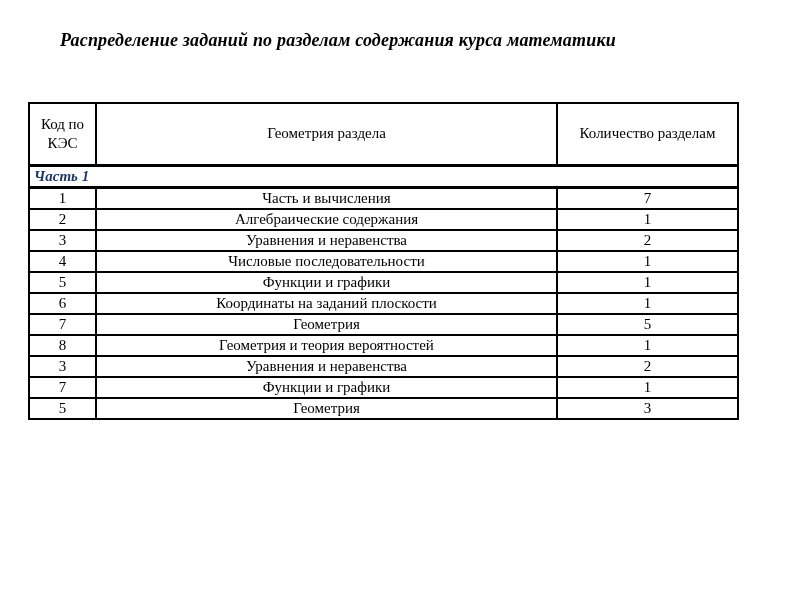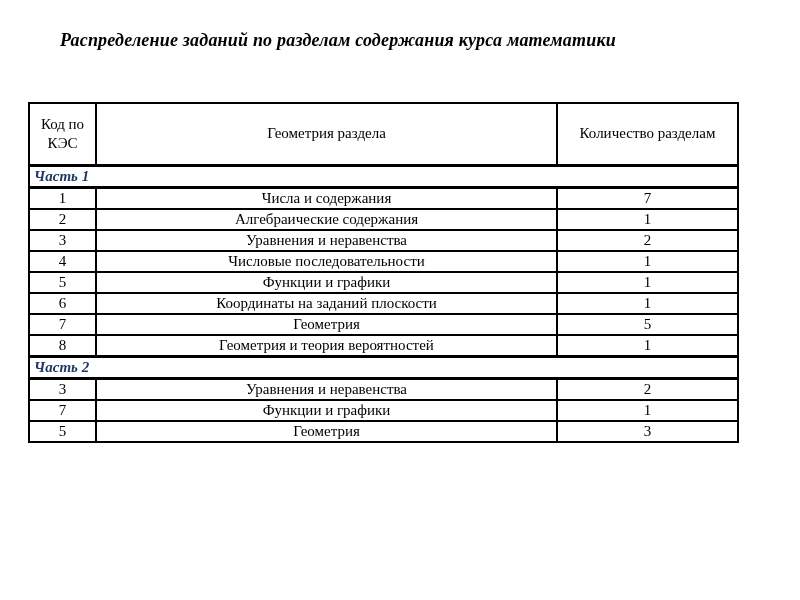--- a/index.html
+++ b/index.html
@@ -81,21 +81,21 @@
         <th>Геометрия раздела</th>
         <th>Количество разделам</th>
       </tr>
     </thead>
     <tbody>
       <tr class="section-row">
         <td colspan="3">Часть 1</td>
       </tr>
       <tr class="data-row">
         <td>1</td>
-        <td>Числа и содержания</td>
+        <td>Часть и вычисления</td>
         <td>7</td>
       </tr>
       <tr class="data-row">
         <td>2</td>
         <td>Алгебраические содержания</td>
         <td>1</td>
       </tr>
       <tr class="data-row">
         <td>3</td>
         <td>Уравнения и неравенства</td>
@@ -119,23 +119,20 @@
       <tr class="data-row">
         <td>7</td>
         <td>Геометрия</td>
         <td>5</td>
       </tr>
       <tr class="data-row">
         <td>8</td>
         <td>Геометрия и теория вероятностей</td>
         <td>1</td>
       </tr>
-      <tr class="section-row">
-        <td colspan="3">Часть 2</td>
-      </tr>
       <tr class="data-row">
         <td>3</td>
         <td>Уравнения и неравенства</td>
         <td>2</td>
       </tr>
       <tr class="data-row">
         <td>7</td>
         <td>Функции и графики</td>
         <td>1</td>
       </tr>

